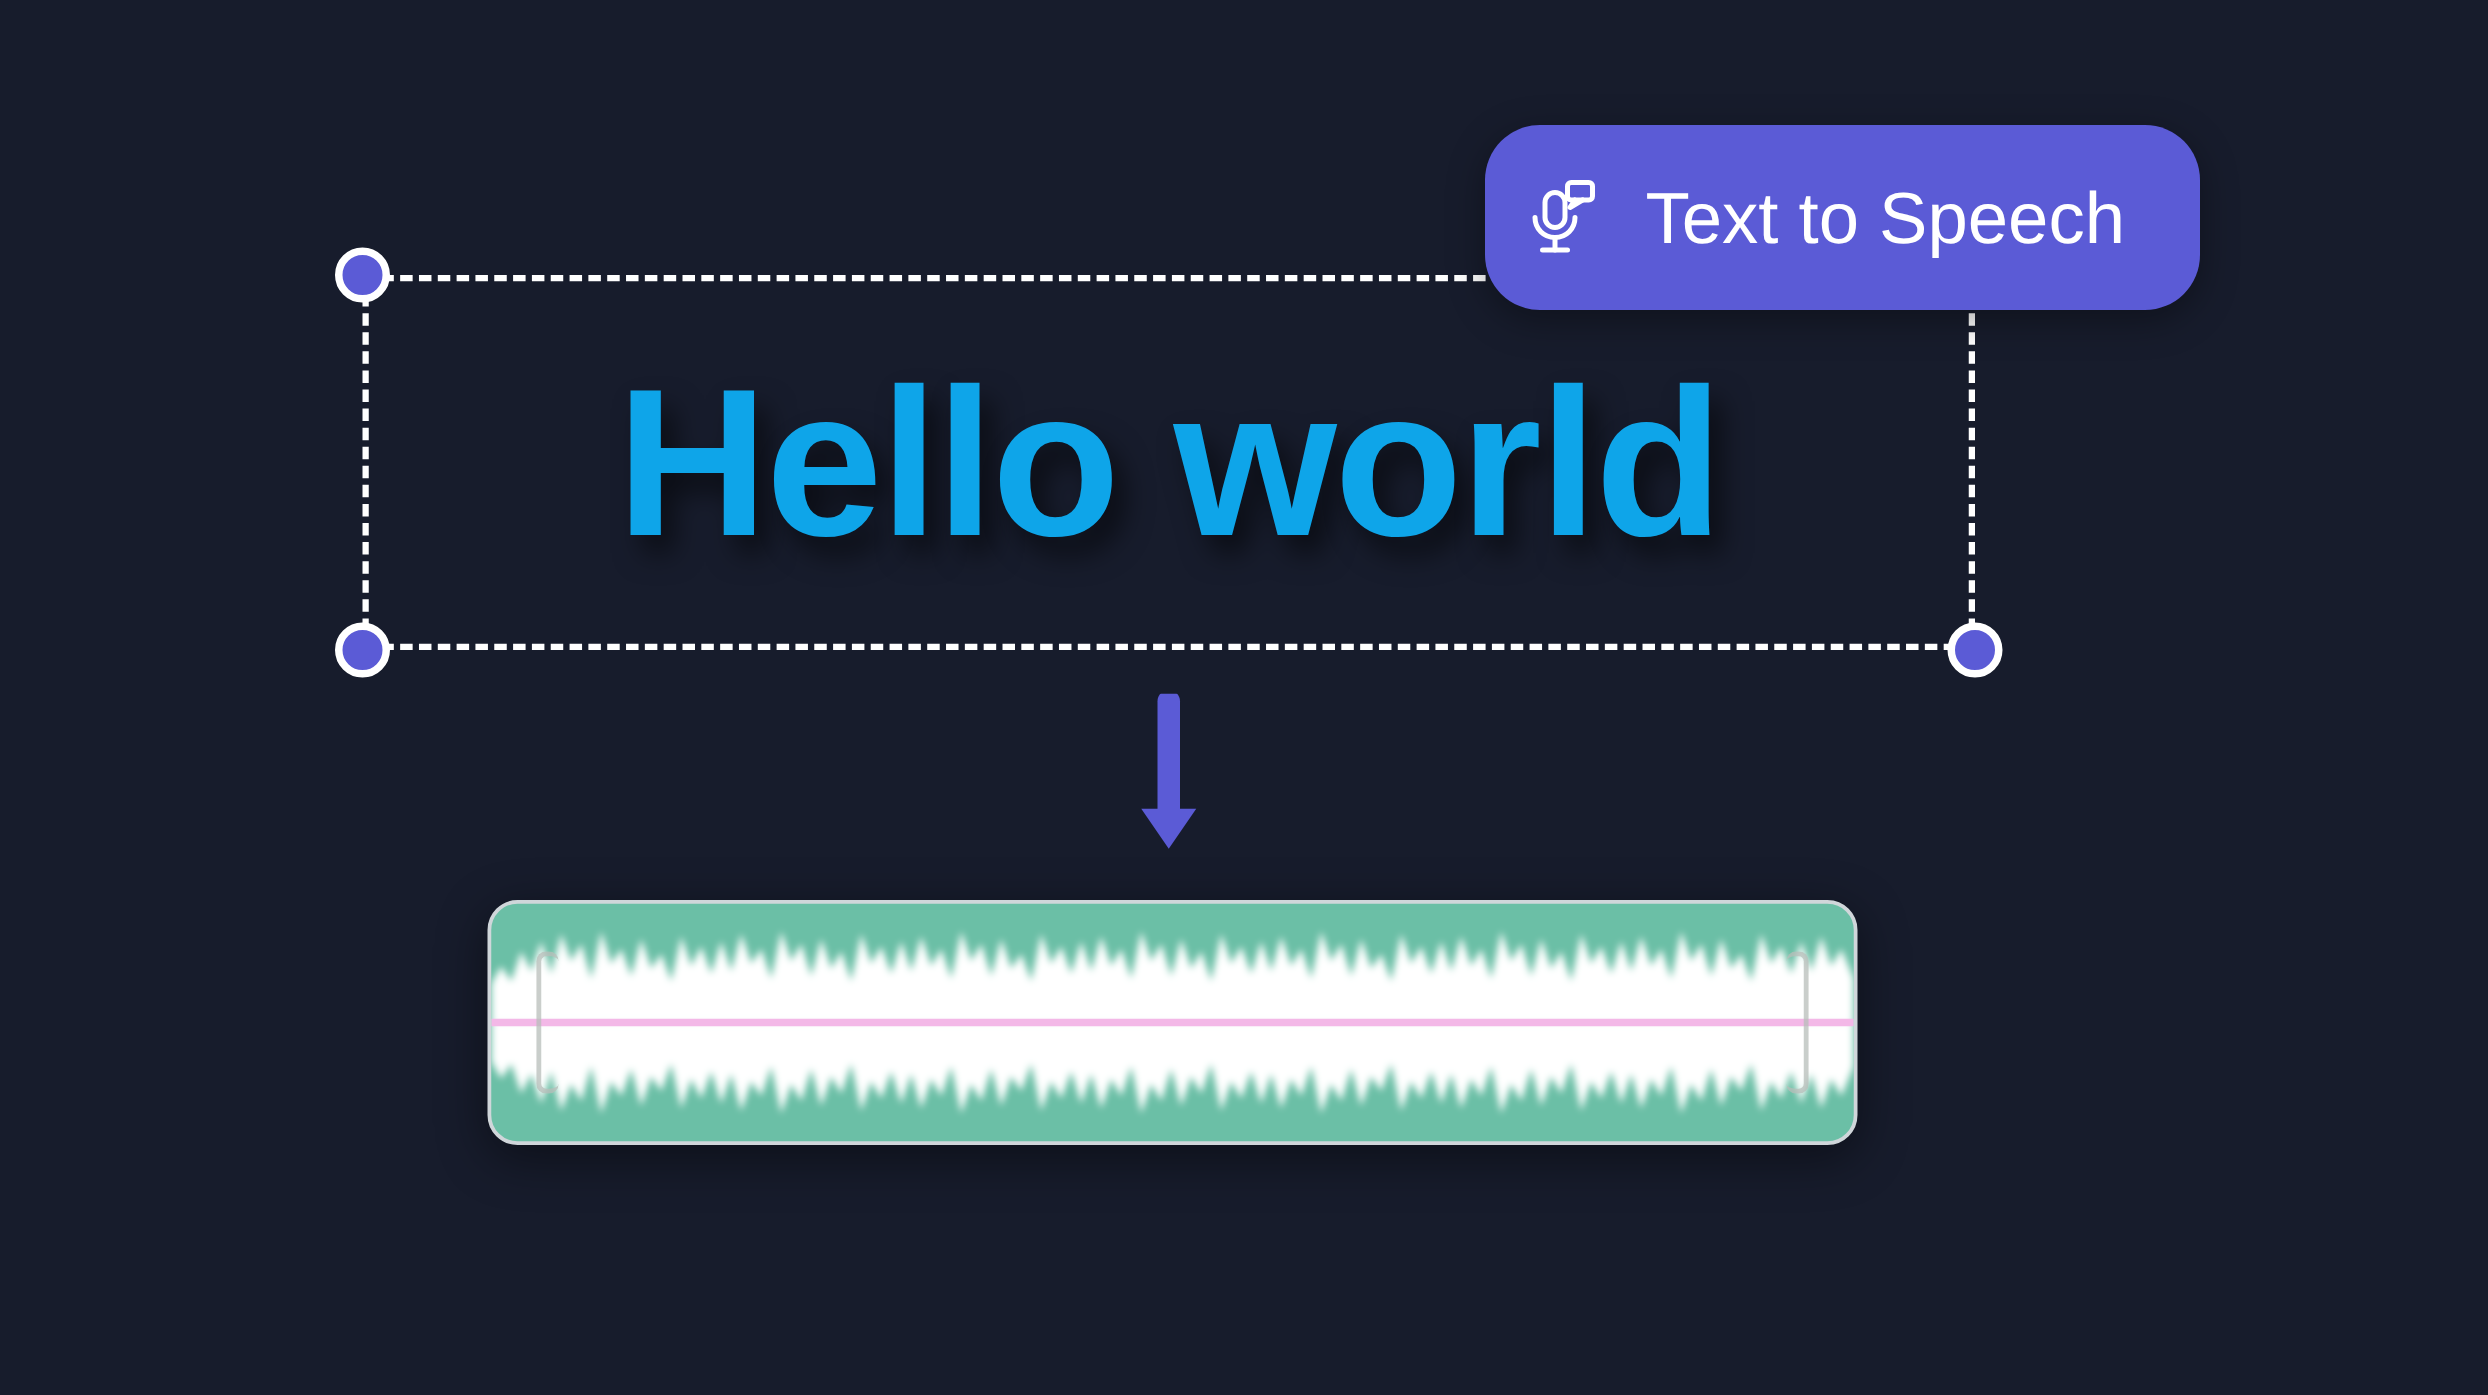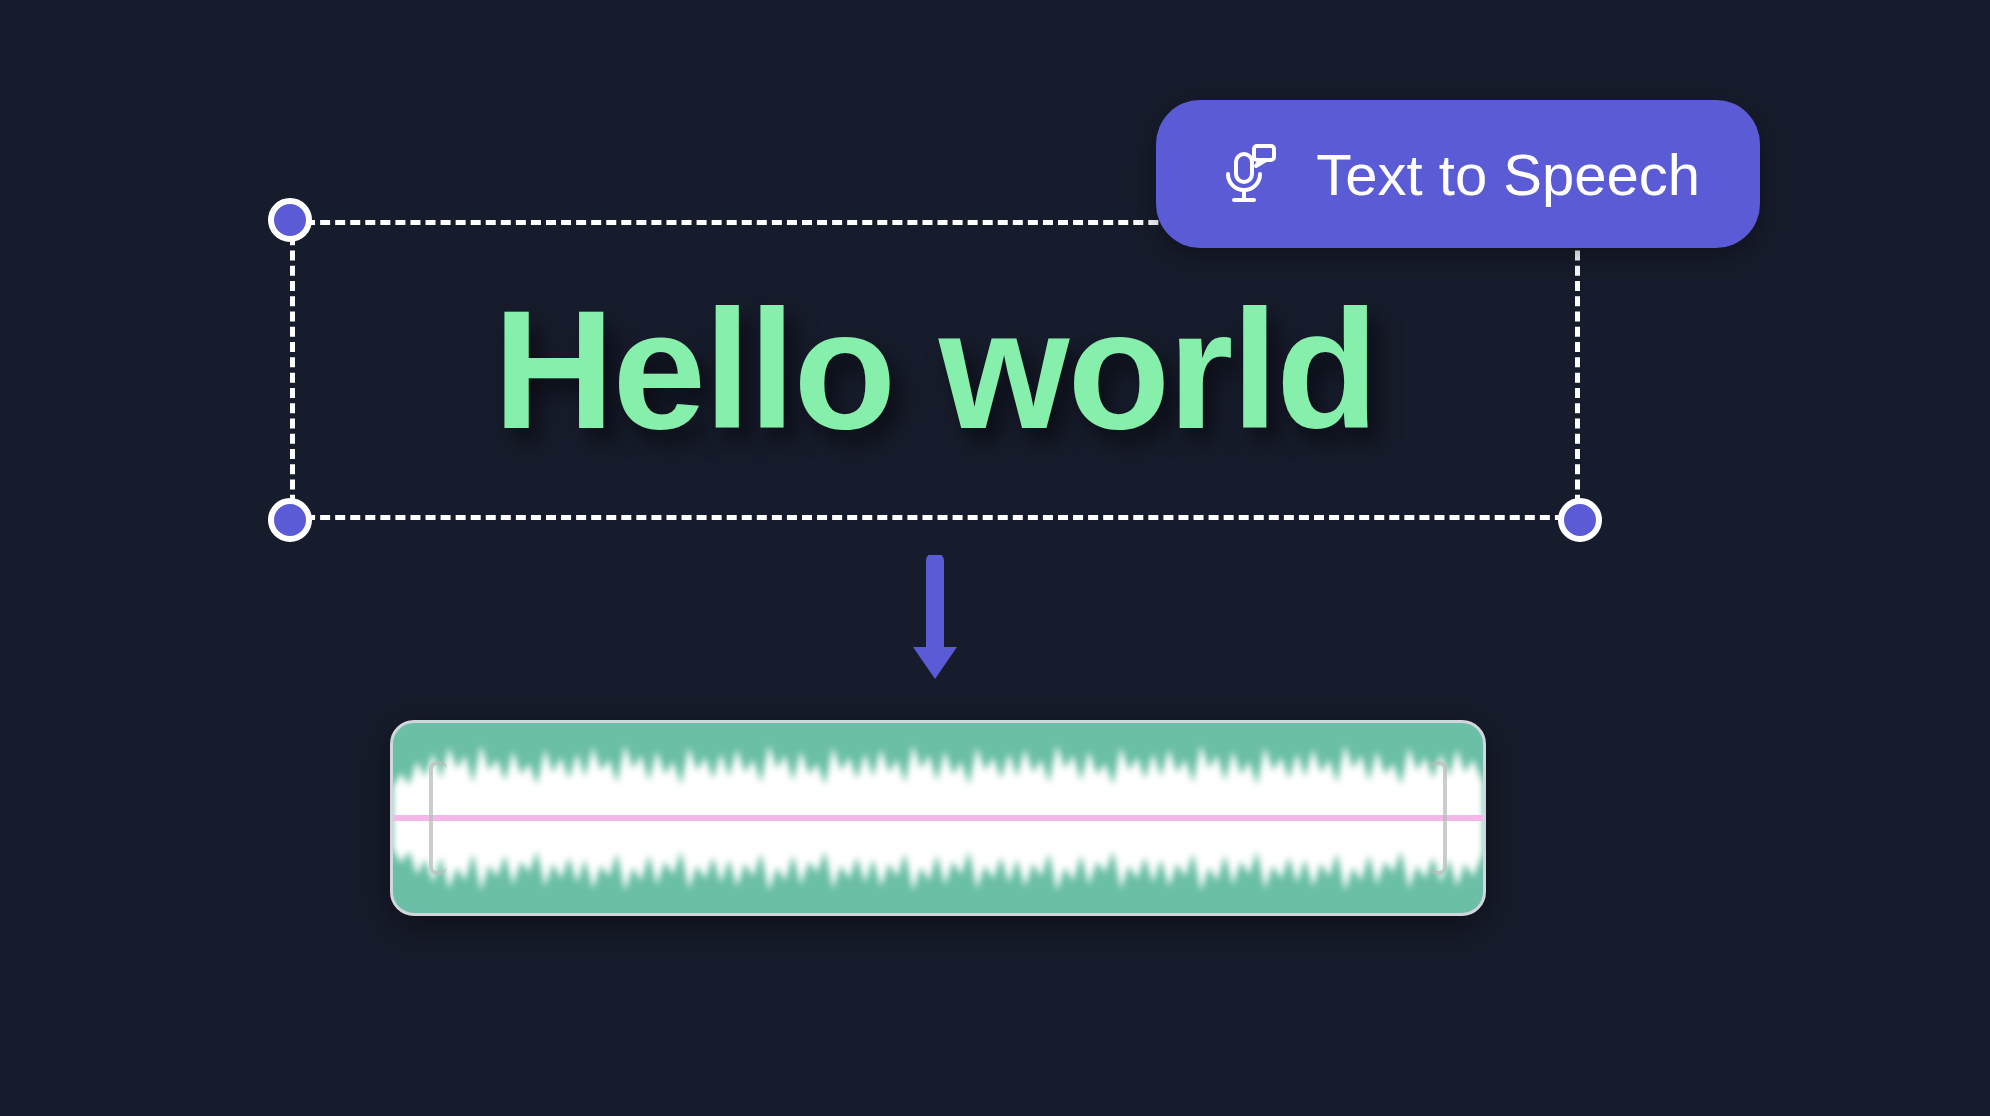--- a/index.html
+++ b/index.html
@@ -55,39 +55,39 @@
 
   .hello {
     position: absolute;
     left: 290px;
     top: 220px;
     width: 1290px;
     height: 300px;
     display: flex;
     align-items: center;
     justify-content: center;
-    color: #86efac;
+    color: #0ea5e9;
     font-weight: 800;
     font-size: 168px;
     letter-spacing: -2px;
     text-shadow: 10px 14px 22px rgba(0,0,0,0.55);
     white-space: nowrap;
     pointer-events: none;
   }
 
   
   .tts-btn {
     position: absolute;
     right: 230px;
     top: 100px;
     background: var(--accent);
     color: #fff;
     border-radius: 44px;
     height: 148px;
-    padding: 0 60px 0 60px;
+    padding: 0 60px 0 28px;
     display: flex;
     align-items: center;
     gap: 36px;
     font-size: 58px;
     font-weight: 400;
     box-shadow: 0 8px 30px rgba(0,0,0,0.35);
     cursor: pointer;
     z-index: 5;
   }
   .tts-btn svg { display: block; }

